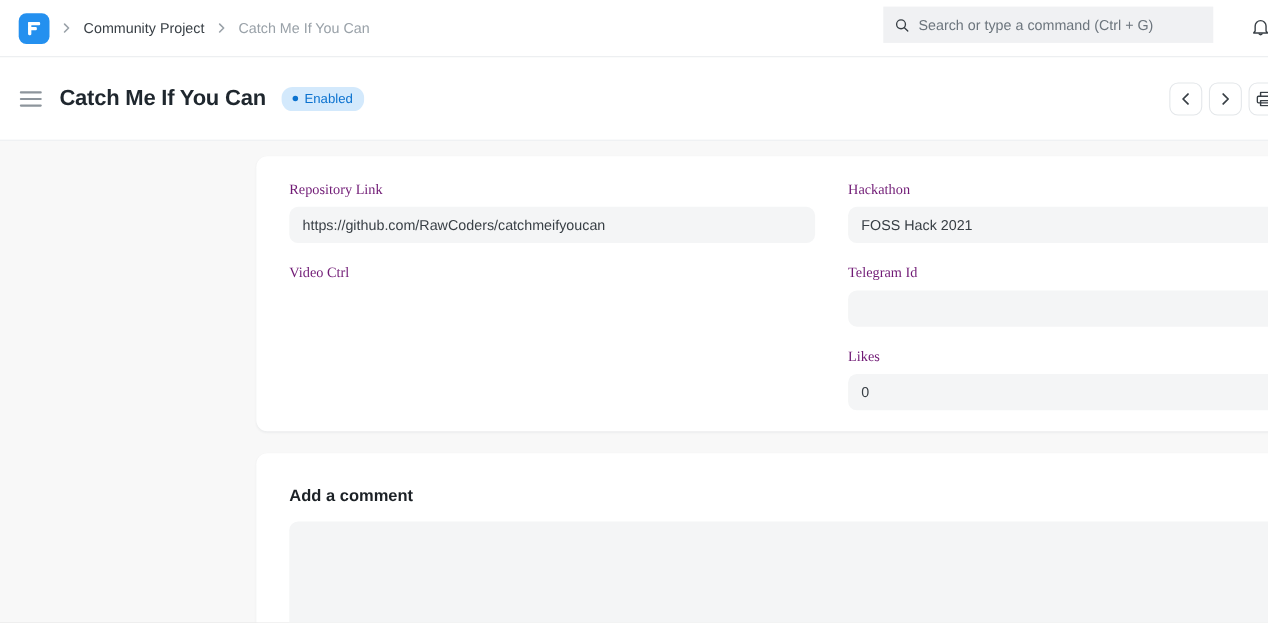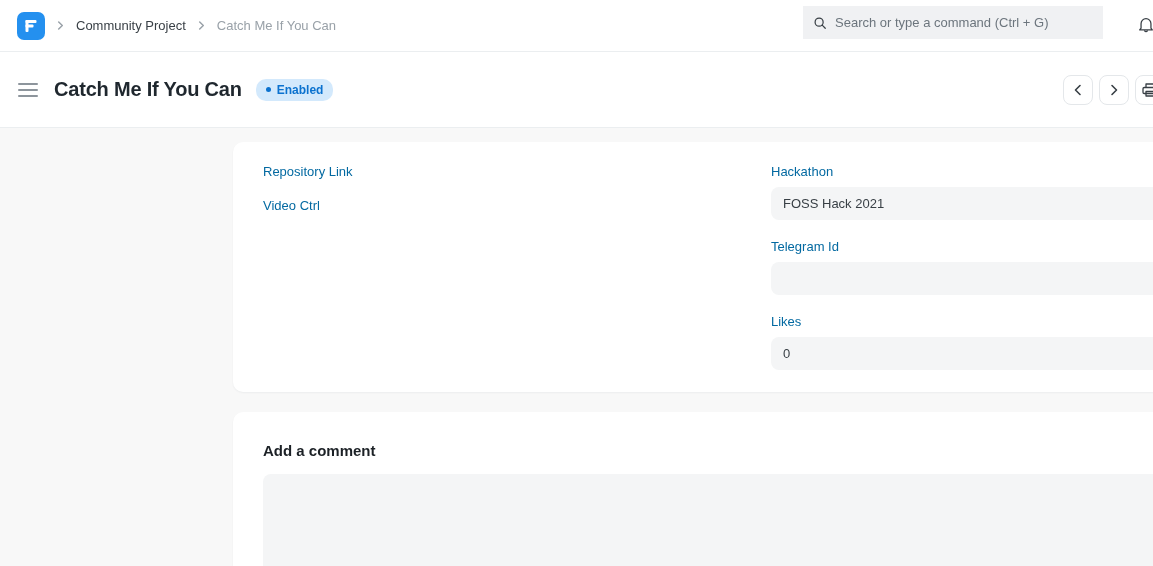--- a/index.html
+++ b/index.html
@@ -41,21 +41,21 @@
   .page-head {
     position:absolute; top:52px; left:0; width:100%; height:76px;
     background:#ffffff; border-bottom:1px solid #ebeef0; z-index:4;
   }
   .ph-left { position:absolute; left:18px; top:0; height:75px; display:flex; align-items:center; }
   .hamburger { width:20px; height:14px; display:flex; flex-direction:column; justify-content:space-between; cursor:pointer; }
   .hamburger span { display:block; height:2px; width:100%; background:#8d959c; border-radius:1px; }
   .page-title { margin-left:16px; font-size:20px; font-weight:700; color:#1f272e; letter-spacing:-0.2px; }
   .status-badge {
     margin-left:14px; display:inline-flex; align-items:center;
-    background:#d3e9fc; color:#0b72cf; font-size:12px; font-weight:700;
+    background:#d3e9fc; color:#0b72cf; font-size:12px; font-weight:400;
     padding:4px 10px; border-radius:10px;
   }
   .status-dot { width:5px; height:5px; border-radius:50%; background:#0b72cf; margin-right:6px; }
   .head-btn {
     position:absolute; top:23px; width:30px; height:30px; background:#ffffff;
     border:1px solid #e4e7ea; border-radius:8px; display:flex; align-items:center;
     justify-content:center; cursor:pointer; padding:0;
   }
   .head-btn.prev { left:1063px; }
   .head-btn.next { left:1099px; }
@@ -64,21 +64,21 @@
   
   .card {
     position:absolute; left:233px; width:1046px; background:#ffffff;
     border-radius:10px; box-shadow:0 1px 2px rgba(25,39,52,0.05);
   }
   .card.form-card { top:142px; height:250px; padding:22px 30px; }
   .card.comment-card { top:412px; height:240px; padding:30px; }
 
   .form-grid { display:grid; grid-template-columns:478px 478px; column-gap:30px; }
   .field { margin-bottom:19px; }
-  .field-label { display:block; font-size:13px; color:#0369a1; margin-bottom:8px; }
+  .field-label { display:block; font-size:13px; color:#701a75; margin-bottom:8px;font-family:Liberation Serif, serif; }
   .field-input {
     width:100%; height:33px; background:#f4f5f6; border:none; outline:none;
     border-radius:8px; padding:0 12px; font-size:13px; color:#383f45;
     font-family:"Liberation Sans", sans-serif;
   }
 
   .comment-heading { font-size:15px; font-weight:700; color:#1c2126; }
   .comment-box {
     margin-top:15px; width:986px; height:180px; background:#f4f5f6;
     border:none; outline:none; border-radius:8px; resize:none; padding:12px;
@@ -173,20 +173,21 @@
         </svg>
       </span>
     </button>
   </div>
 
   <section class="card form-card">
     <div class="form-grid">
       <div class="form-col">
         <div class="field">
           <label class="field-label">Repository Link</label>
+          <input class="field-input" type="text" value="https://github.com/RawCoders/catchmeifyoucan" style="">
         </div>
         <div class="field">
           <label class="field-label">Video Ctrl</label>
         </div>
       </div>
       <div class="form-col">
         <div class="field">
           <label class="field-label">Hackathon</label>
           <input class="field-input" type="text" value="FOSS Hack 2021" style="">
         </div>

